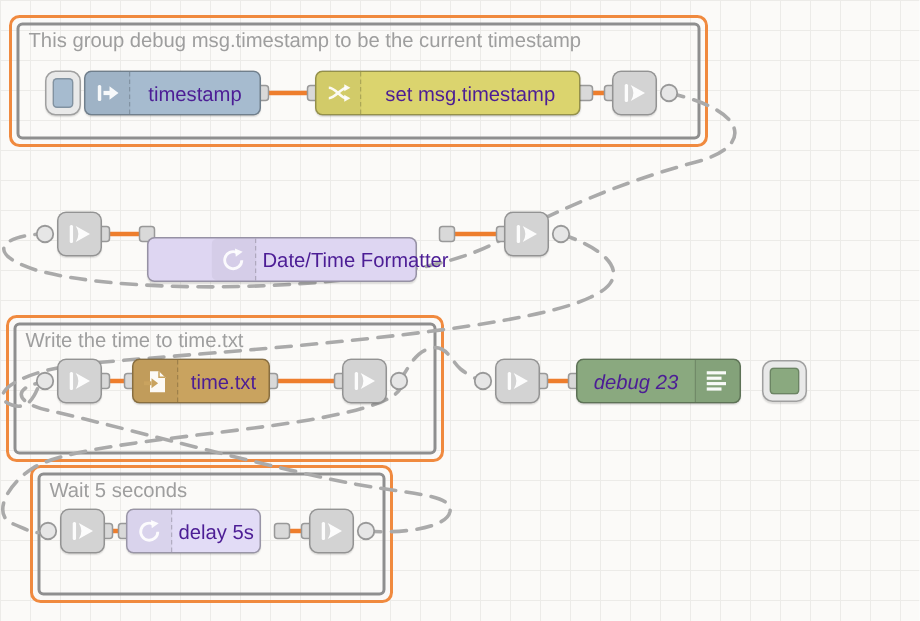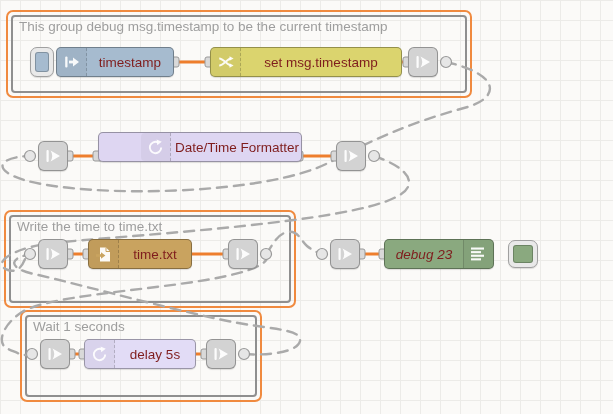--- a/index.html
+++ b/index.html
@@ -18,21 +18,21 @@
   .group-title{position:absolute;left:6px;top:2px;font-size:13.5px;color:#9e9e9e;white-space:nowrap;}
   svg.wires{position:absolute;left:0;top:0;z-index:2;}
   .node{position:absolute;height:30px;box-sizing:border-box;border:1px solid rgba(0,0,0,.32);
     border-radius:5px;display:flex;align-items:stretch;z-index:3;
     box-shadow:0 1px 1px rgba(0,0,0,.12);}
   .iconbox{width:29px;display:flex;align-items:center;justify-content:center;
     background:rgba(0,0,0,.04);border-right:1px dashed rgba(0,0,0,.18);
     border-radius:4px 0 0 4px;flex:none;}
   .iconbox.right{border-right:none;border-left:1px solid rgba(0,0,0,.15);border-radius:0 4px 4px 0;}
   .nlabel{flex:1;display:flex;align-items:center;justify-content:center;
-    font-size:13.5px;color:#7f1d1d;white-space:nowrap;padding:0 4px;}
+    font-size:13.5px;color:#4c1d95;white-space:nowrap;padding:0 4px;}
   .linknode{position:absolute;width:30px;height:30px;box-sizing:border-box;
     background:#d3d3d3;border:1px solid rgba(0,0,0,.30);border-radius:6px;
     display:flex;align-items:center;justify-content:center;z-index:3;
     box-shadow:0 1px 1px rgba(0,0,0,.12);}
   .sqbtn{position:absolute;box-sizing:border-box;background:#e9e9e9;border:1px solid #a0a0a0;
     border-radius:7px;z-index:3;box-shadow:0 1px 1px rgba(0,0,0,.12);}
   .sqbtn-inner{position:absolute;left:4px;top:4px;right:4px;bottom:4px;
     border:1px solid rgba(0,0,0,.22);border-radius:3px;}
   .ital{font-style:italic;}
   .icon-svg{display:block;}
@@ -47,21 +47,21 @@
       <div class="group-title">This group debug msg.timestamp to be the current timestamp</div>
     </div>
   </div>
   <div class="group" style="left:4px;top:210px;width:288px;height:94px;">
     <div class="group-inner">
       <div class="group-title">Write the time to time.txt</div>
     </div>
   </div>
   <div class="group" style="left:20px;top:310px;width:238px;height:88px;">
     <div class="group-inner">
-      <div class="group-title">Wait 1 seconds</div>
+      <div class="group-title">Wait 5 seconds</div>
     </div>
   </div>
 
   <svg class="wires" width="613" height="414">
 
     <g fill="none" stroke="#aaaaaa" stroke-width="2.4" stroke-dasharray="10 7" stroke-linecap="round">
       <path d="M446,62 C500,74 502,98 464,108 C412,122 372,140 330,162 C266,196 86,198 24,180 C-8,170 -2,158 27,156"></path>
       <path d="M374,156 C410,168 421,186 394,198 C346,222 150,234 62,242 C12,246 -10,264 8,270 C20,274 24,262 27,254"></path>
       <path d="M266,254 C272,247 276,234 288,232 C298,230 301,241 307,246 C312,250 316,252 319,253"></path>
       <path d="M266,254 C272,263 252,272 206,280 C140,291 48,296 22,312 C2,325 -4,344 8,349 C18,353 24,357 29,354"></path>
@@ -119,21 +119,21 @@
   <div class="node" style="left: 56px; top: 47px; width: 118px; background: rgb(166, 187, 207);">
     <span class="iconbox">
       <svg class="icon-svg" width="16" height="16" viewBox="0 0 16 16" fill="#ffffff" opacity="0.92">
         <rect x="1.2" y="2.6" width="2.3" height="10.8" rx="1"></rect>
         <rect x="5" y="6.6" width="5" height="2.8"></rect>
         <path d="M9 3.5 L15 8 L9 12.5 Z"></path>
       </svg>
     </span>
     <span class="nlabel">timestamp</span>
   </div>
-  <div class="node" style="left: 210px; top: 47px; width: 192px; background: rgb(219, 212, 110);">
+  <div class="node" style="left: 210px; top: 47px; width: 177px; background: rgb(219, 212, 110);">
     <span class="iconbox">
       <svg class="icon-svg" width="16" height="16" viewBox="0 0 16 16">
         <g fill="none" stroke="#ffffff" stroke-width="1.8" opacity="0.92">
           <path d="M1.2 4.5 C5.5 4.5 9.5 11.5 13 11.5"></path>
           <path d="M1.2 11.5 C5.5 11.5 9.5 4.5 13 4.5"></path>
         </g>
         <g fill="#ffffff" opacity="0.92">
           <path d="M11.5 2.2 L15.6 4.5 L11.5 6.8 Z"></path>
           <path d="M11.5 9.2 L15.6 11.5 L11.5 13.8 Z"></path>
         </g>
@@ -147,21 +147,21 @@
       <path d="M6.5 3.6 Q10 9 6.5 14.4 L16 9 Z"></path>
     </svg>
   </div>
 
   <div class="linknode" style="left:38px;top:141px;">
     <svg class="icon-svg" width="18" height="18" viewBox="0 0 18 18" fill="#ffffff" opacity="0.95">
       <rect x="2.5" y="3" width="2.2" height="12" rx="1"></rect>
       <path d="M6.5 3.6 Q10 9 6.5 14.4 L16 9 Z"></path>
     </svg>
   </div>
-  <div class="node" style="left: 98px; top: 132px; width: 204px; background: rgb(222, 214, 242); padding-left: 42px;">
+  <div class="node" style="left: 98px; top: 158px; width: 180px; background: rgb(222, 214, 242); padding-left: 42px;">
     <span class="iconbox">
       <svg class="icon-svg" width="17" height="17" viewBox="0 0 17 17">
         <path d="M14.2 8.5 A5.7 5.7 0 1 1 10.9 3.3" fill="none" stroke="#ffffff" stroke-width="1.9" opacity="0.9"></path>
         <path d="M9.6 0.6 L14.8 2.8 L10.2 6.2 Z" fill="#ffffff" opacity="0.9"></path>
       </svg>
     </span>
     <span class="nlabel">Date/Time Formatter</span>
   </div>
   <div class="linknode" style="left:336px;top:141px;">
     <svg class="icon-svg" width="18" height="18" viewBox="0 0 18 18" fill="#ffffff" opacity="0.95">
@@ -169,21 +169,21 @@
       <path d="M6.5 3.6 Q10 9 6.5 14.4 L16 9 Z"></path>
     </svg>
   </div>
 
   <div class="linknode" style="left:38px;top:239px;">
     <svg class="icon-svg" width="18" height="18" viewBox="0 0 18 18" fill="#ffffff" opacity="0.95">
       <rect x="2.5" y="3" width="2.2" height="12" rx="1"></rect>
       <path d="M6.5 3.6 Q10 9 6.5 14.4 L16 9 Z"></path>
     </svg>
   </div>
-  <div class="node" style="left: 88px; top: 239px; width: 104px; background: rgb(201, 163, 95);">
+  <div class="node" style="left: 88px; top: 239px; width: 92px; background: rgb(201, 163, 95);">
     <span class="iconbox">
       <svg class="icon-svg" width="17" height="17" viewBox="0 0 17 17">
         <path d="M5 1.5 h6 l4 4 v10 h-10 z" fill="#ffffff" opacity="0.95"></path>
         <path d="M11 1.5 v4 h4" fill="none" stroke="#c9a35f" stroke-width="1"></path>
         <rect x="1" y="8.2" width="5" height="2.6" fill="#c9a35f"></rect>
         <path d="M6 6.2 L10.4 9.5 L6 12.8 Z" fill="#c9a35f"></path>
       </svg>
     </span>
     <span class="nlabel">time.txt</span>
   </div>
@@ -214,21 +214,21 @@
   <div class="sqbtn" style="left:508px;top:240px;width:30px;height:28px;">
     <div class="sqbtn-inner" style="background: rgb(138, 169, 127);"></div>
   </div>
 
   <div class="linknode" style="left:40px;top:339px;">
     <svg class="icon-svg" width="18" height="18" viewBox="0 0 18 18" fill="#ffffff" opacity="0.95">
       <rect x="2.5" y="3" width="2.2" height="12" rx="1"></rect>
       <path d="M6.5 3.6 Q10 9 6.5 14.4 L16 9 Z"></path>
     </svg>
   </div>
-  <div class="node" style="left: 84px; top: 339px; width: 112px; background: rgb(226, 220, 246);">
+  <div class="node" style="left: 84px; top: 339px; width: 90px; background: rgb(226, 220, 246);">
     <span class="iconbox">
       <svg class="icon-svg" width="17" height="17" viewBox="0 0 17 17">
         <path d="M14.2 8.5 A5.7 5.7 0 1 1 10.9 3.3" fill="none" stroke="#ffffff" stroke-width="1.9" opacity="0.9"></path>
         <path d="M9.6 0.6 L14.8 2.8 L10.2 6.2 Z" fill="#ffffff" opacity="0.9"></path>
       </svg>
     </span>
     <span class="nlabel">delay 5s</span>
   </div>
   <div class="linknode" style="left:206px;top:339px;">
     <svg class="icon-svg" width="18" height="18" viewBox="0 0 18 18" fill="#ffffff" opacity="0.95">

